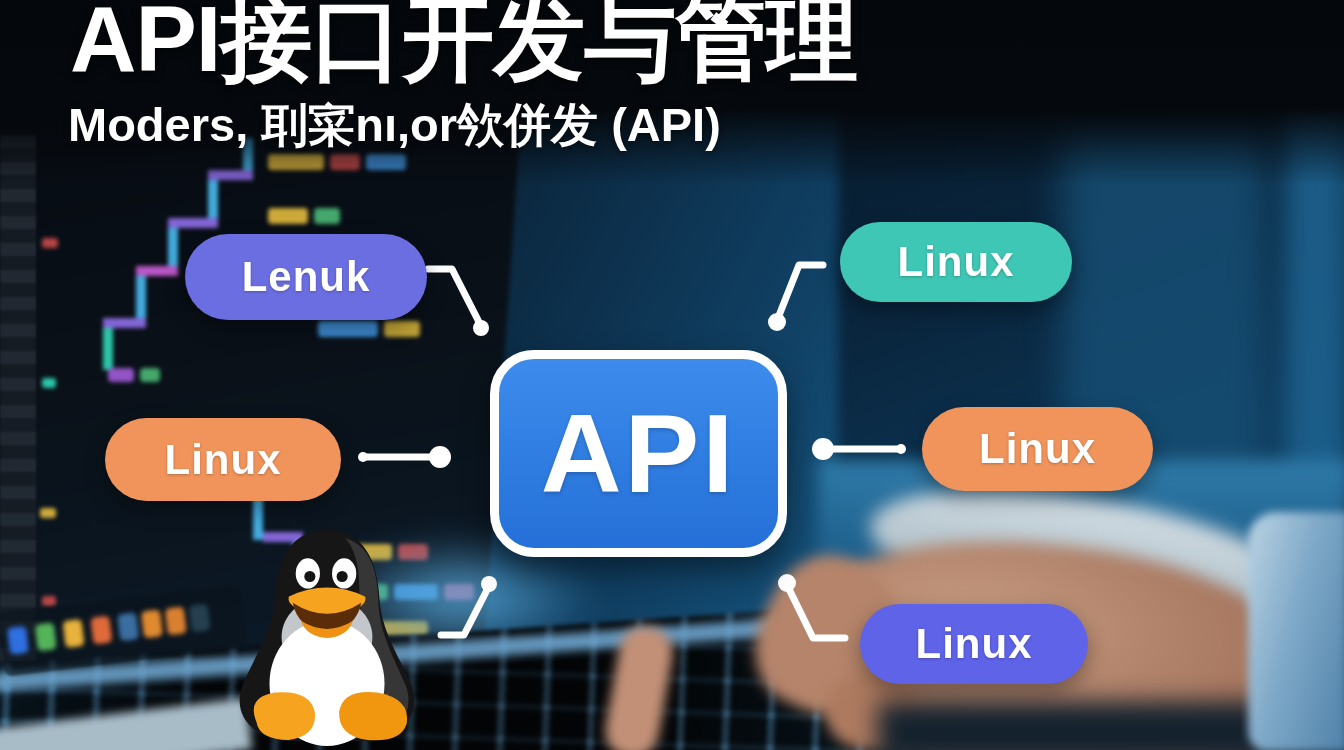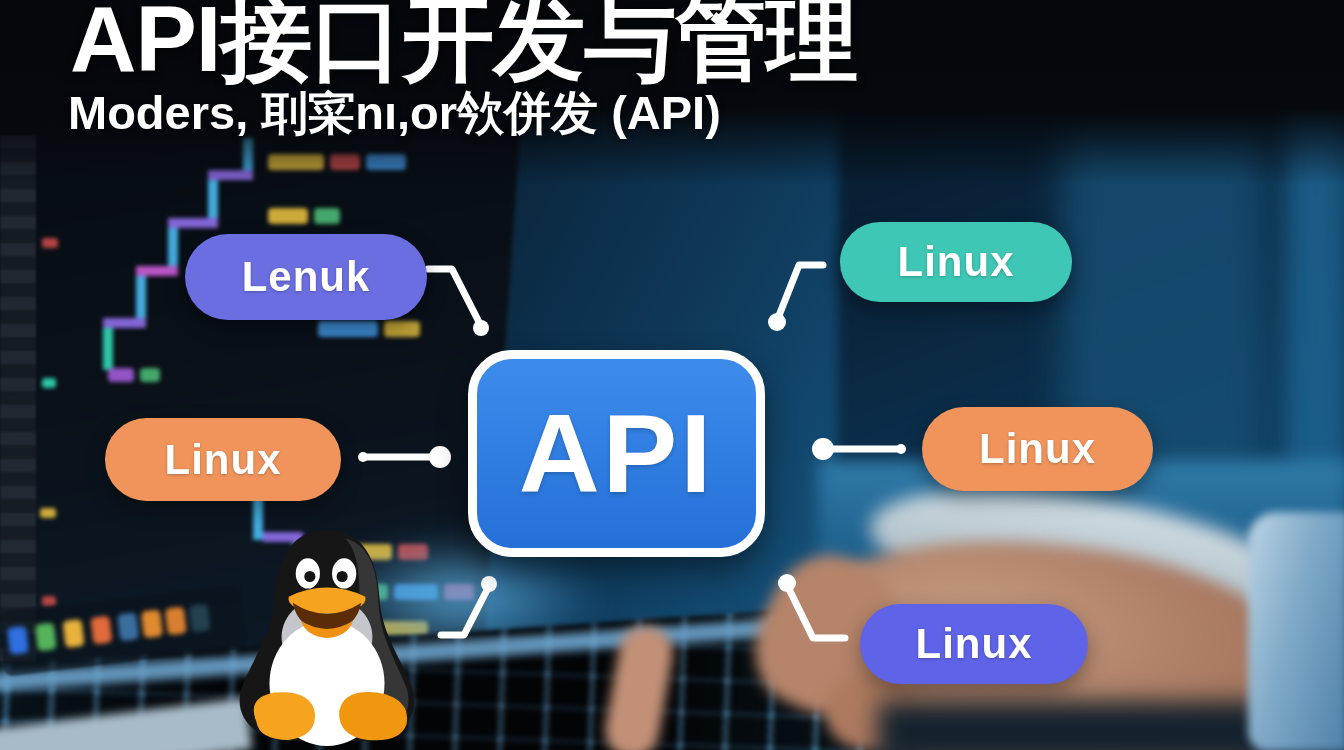--- a/index.html
+++ b/index.html
@@ -47,28 +47,28 @@
   .arm-shadow{left:878px;top:702px;width:470px;height:62px;background:#14222e;filter:blur(12px);}
   .cuff{left:1248px;top:512px;width:100px;height:240px;border-radius:28px 0 0 20px;filter:blur(4px);
     background:linear-gradient(105deg,#bcd4e4 0%,#7fa9c8 45%,#4e80a8 100%);}
 
   
   #fx-svg{left:0;top:0;pointer-events:none;z-index:20;}
   .pill{display:flex;align-items:center;justify-content:center;border-radius:999px;z-index:30;
     box-shadow:0 8px 20px rgba(0,0,0,.35);}
   .pill span{position:static;color:#fff;font-size:42px;font-weight:700;letter-spacing:1px;
     text-shadow:0 1px 3px rgba(0,0,0,.25);}
-  .api-badge{left:468px;top:350px;width:297px;height:207px;border-radius:44px;z-index:30;
+  .api-badge{left:490px;top:350px;width:297px;height:207px;border-radius:44px;z-index:30;
     background:linear-gradient(180deg,#3d8cec,#2470d8);border:9px solid #ffffff;
     box-shadow:0 14px 30px rgba(0,0,0,.45);display:flex;align-items:center;justify-content:center;}
   .api-badge span{position:static;color:#fff;font-size:112px;font-weight:800;letter-spacing:3px;
     text-shadow:0 2px 4px rgba(0,0,0,.2);}
   .poster-title{left:70px;top:-22px;z-index:40;color:#fff;font-size:92px;font-weight:800;
     letter-spacing:-1px;white-space:nowrap;text-shadow:0 2px 8px rgba(0,0,0,.55);}
-  .poster-subtitle{left:68px;top:82px;z-index:40;color:#fff;font-size:47px;font-weight:600;
+  .poster-subtitle{left:68px;top:94px;z-index:40;color:#fff;font-size:47px;font-weight:600;
     white-space:nowrap;text-shadow:0 2px 6px rgba(0,0,0,.5);}
   #tux{left:226px;top:524px;z-index:25;}
 </style>
 </head>
 <body>
 
 <div id="canvas">
 
   <div class="bg-base"></div>
   <div class="bg-screen"></div>

